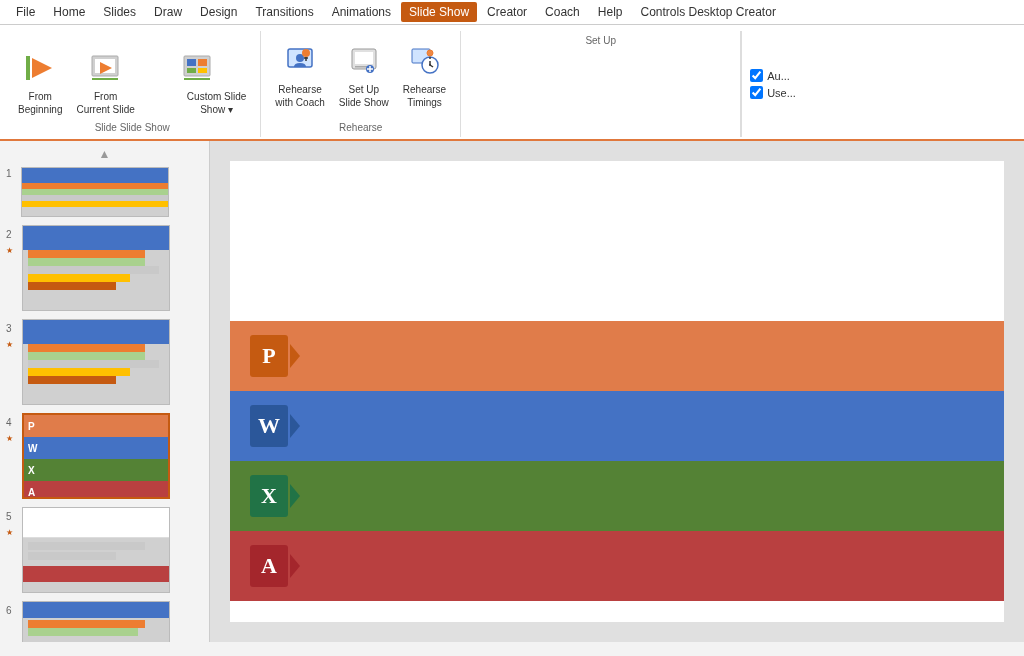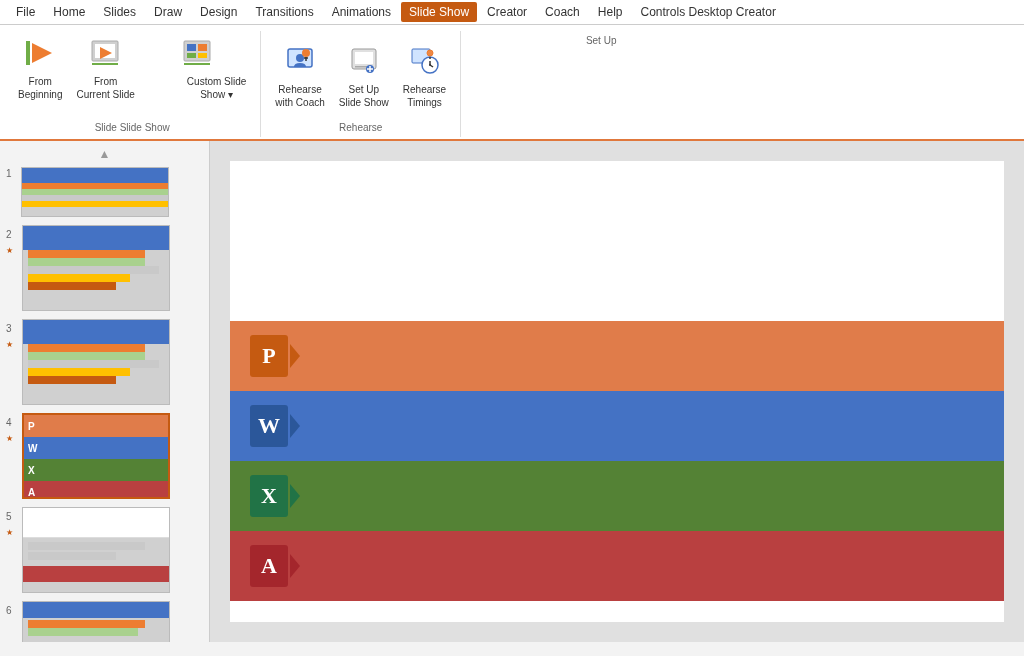--- a/index.html
+++ b/index.html
@@ -201,21 +201,21 @@
   <span class="menu-item">Creator</span>
   <span class="menu-item">Coach</span>
   <span class="menu-item">Help</span>
   <span class="menu-item">Controls Desktop Creator</span>
 </div>
 
 <div class="ribbon">
   <div class="ribbon-content" style="height: 110px;">
 
     <div class="ribbon-group">
-      <div class="ribbon-buttons" style="flex:1; align-items:flex-start;">
+      <div class="ribbon-buttons" style="flex:1; align-items:flex-end;">
 
         <div class="ribbon-btn">
           <div class="icon">
             <svg class="svg-icon" viewBox="0 0 32 32">
               <rect x="2" y="4" width="4" height="24" fill="#70ad47"></rect>
               <polygon points="8,6 28,16 8,26" fill="#ed7d31"></polygon>
             </svg>
           </div>
           <span style="white-space:nowrap;">From<br>Beginning</span>
         </div>
@@ -297,20 +297,30 @@
         </div>
 
       </div>
       <div class="ribbon-group-label">Rehearse</div>
     </div>
 
     <div class="ribbon-group" style="min-width: 280px;">
       <div class="ribbon-group-label">Set Up</div>
     </div>
 
+    <div class="ribbon-right">
+      <div class="checkbox-row">
+        <input type="checkbox" checked="" style="">
+        <span>Au...</span>
+      </div>
+      <div class="checkbox-row">
+        <input type="checkbox" checked="" style="">
+        <span>Use...</span>
+      </div>
+    </div>
 
   </div>
 </div>
 
 <div class="main-area">
 
   <div class="thumbnail-panel">
 
     <div style="text-align:center; color:#999; font-size:12px; padding: 2px;">▲</div>
 

